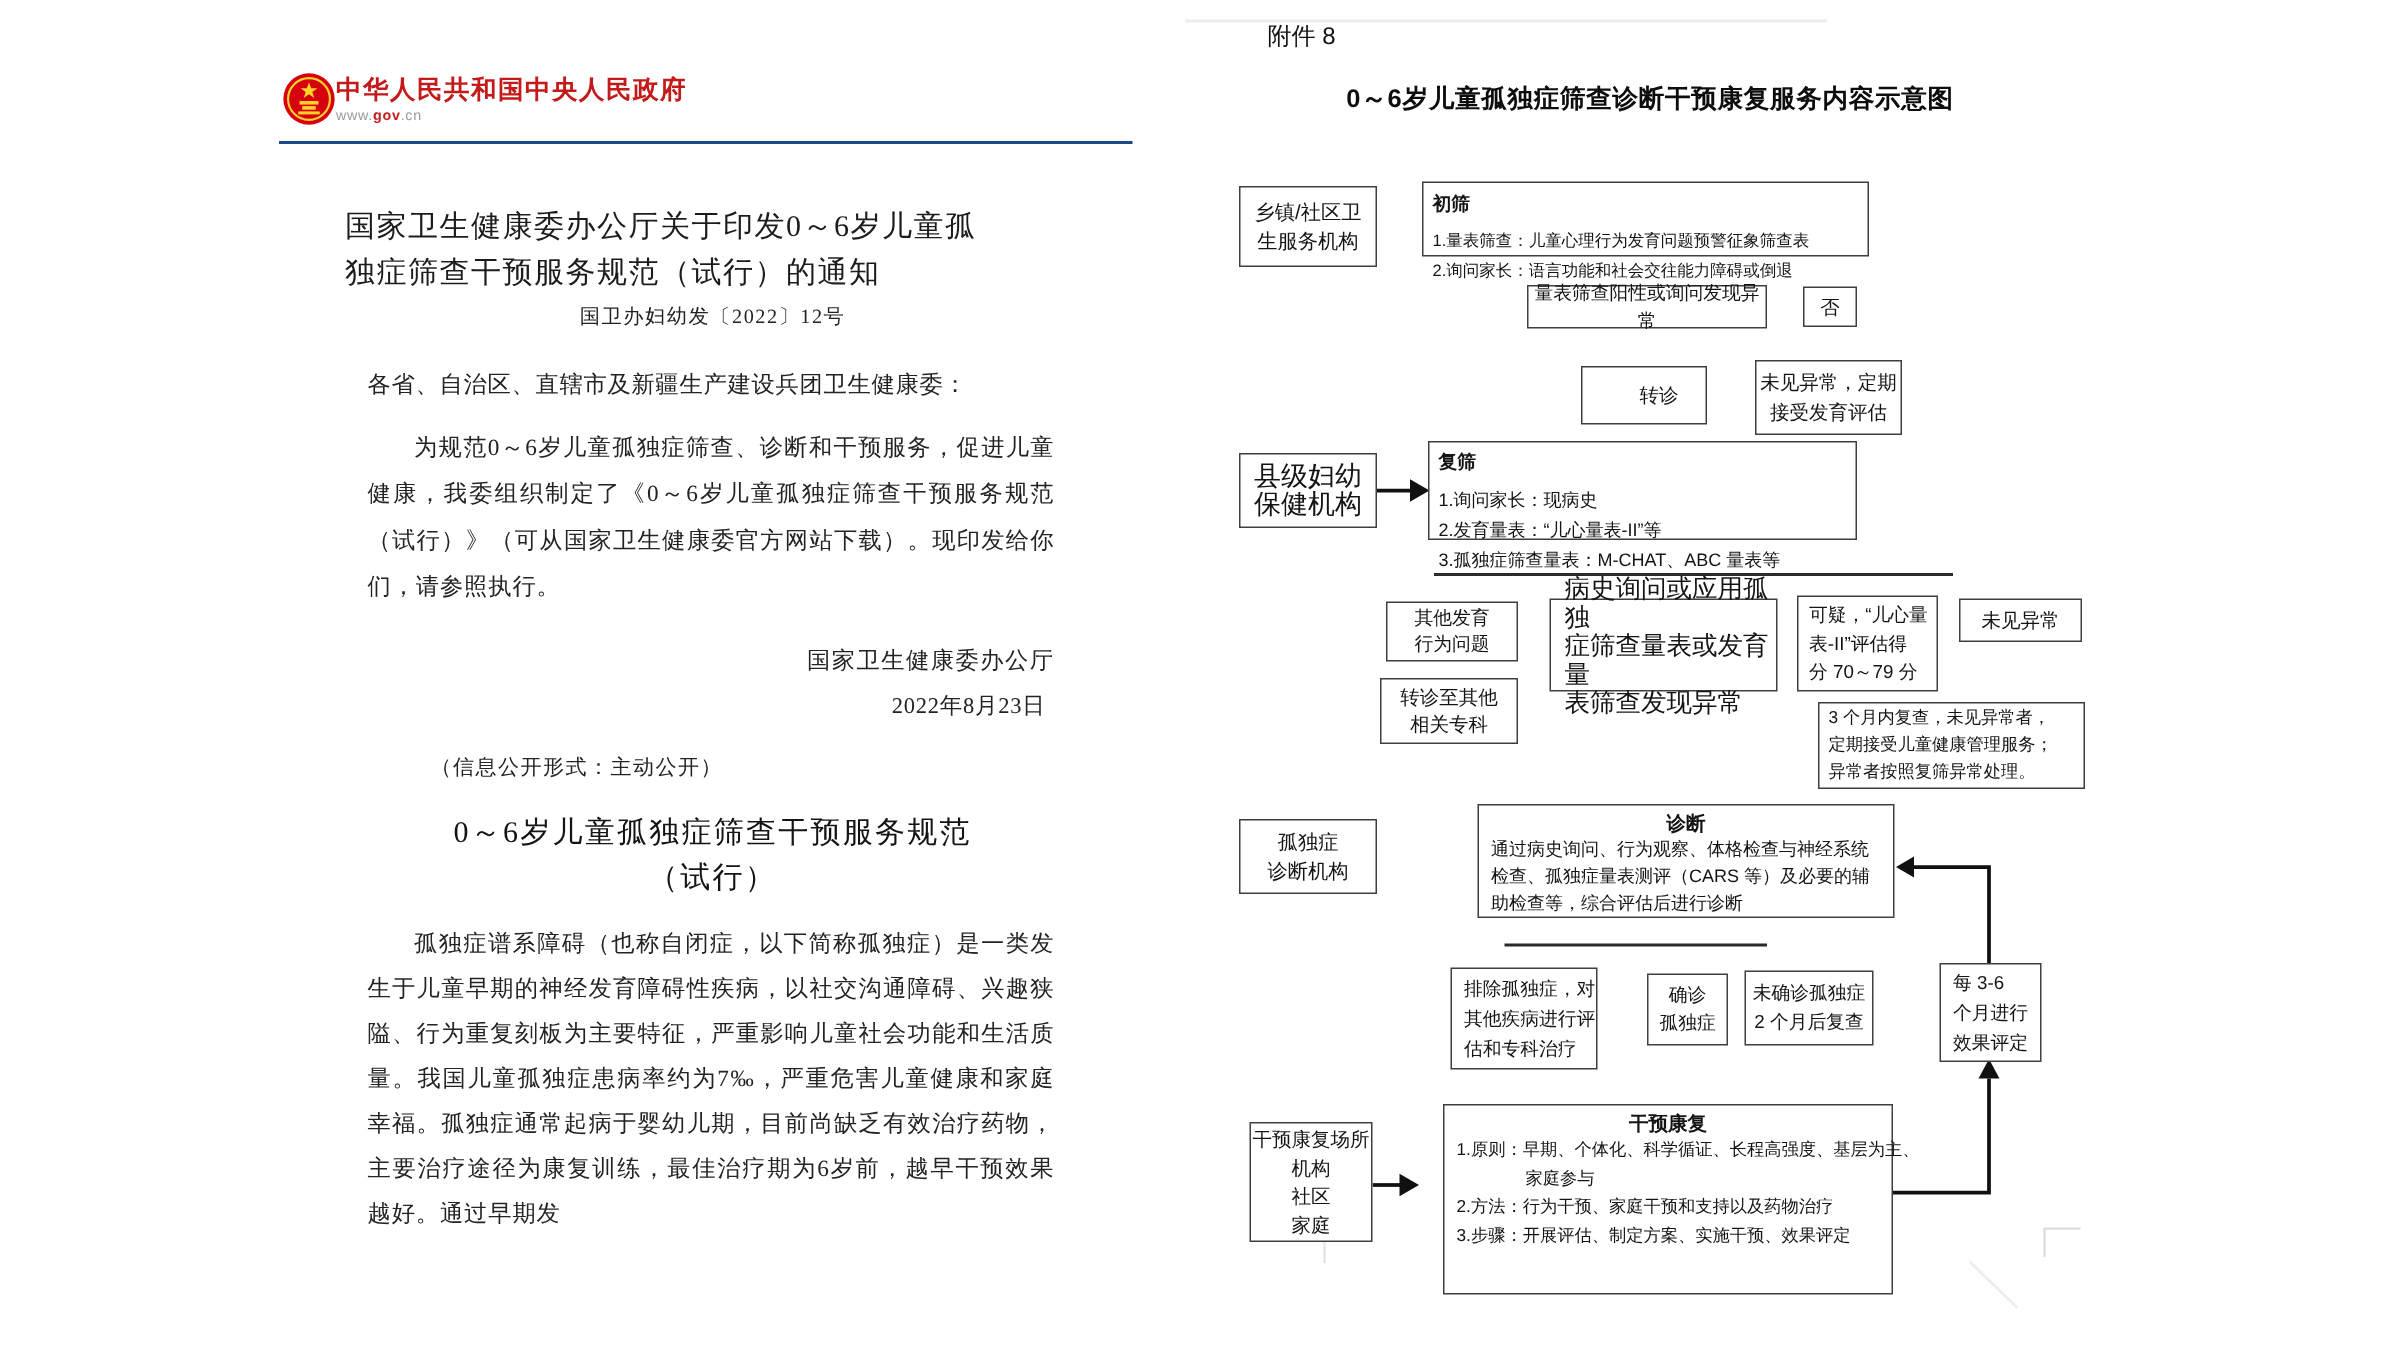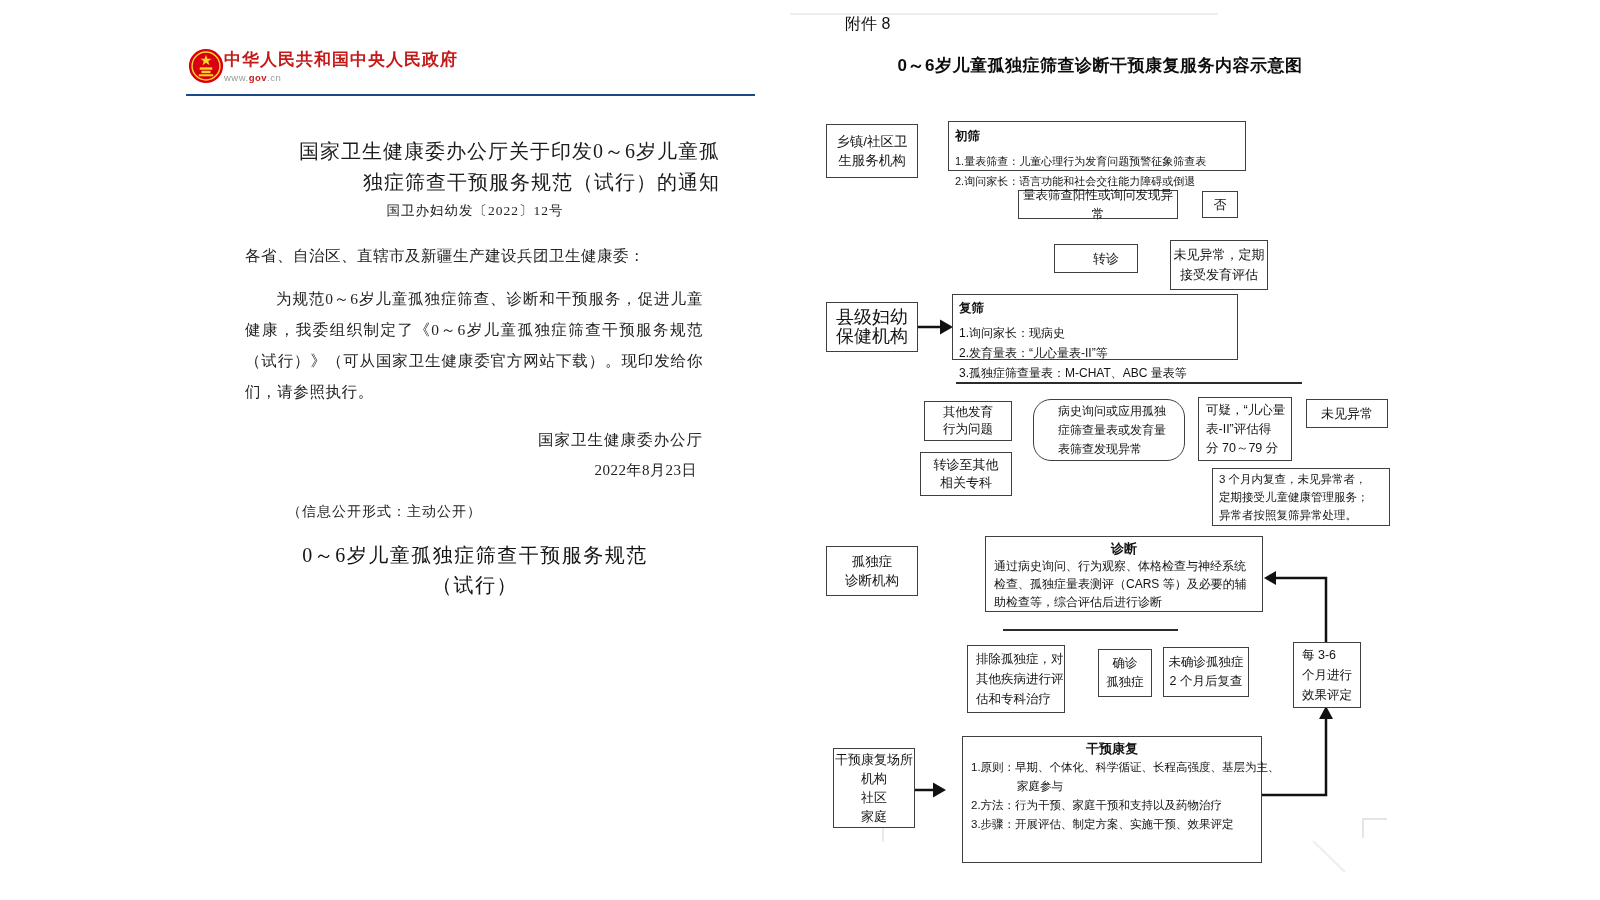--- a/index.html
+++ b/index.html
@@ -11,21 +11,21 @@
   .gov-header{position:absolute;left:188px;top:48px;display:flex;align-items:center;cursor:pointer;}
   .gov-emblem{width:36px;height:36px;flex:0 0 auto;}
   .gov-site-name{font-size:17px;font-weight:bold;color:#c41a1a;letter-spacing:1px;line-height:20px;}
   .gov-site-url{font-size:9.5px;color:#9a9a9a;margin-top:2px;letter-spacing:.5px;}
   .gov-site-url .gov-red{color:#c41a1a;font-weight:bold;}
   .header-rule{position:absolute;left:186px;top:94px;width:569px;height:2px;background:#1a4a86;}
 
   .doc{position:absolute;left:0;top:0;width:790px;height:900px;
        font-family:"Liberation Serif","DejaVu Serif",serif;color:#232323;}
   .doc-title{position:absolute;left:230px;top:136px;width:490px;margin:0;
-             font-size:20px;font-weight:400;line-height:31px;text-align:right;
+             font-size:20px;font-weight:400;line-height:31px;text-align:left;
              letter-spacing:1px;white-space:pre-line;color:#1c1c1c;}
   .doc-number{position:absolute;left:230px;top:202px;width:490px;text-align:center;
               font-size:13.5px;letter-spacing:1px;color:#222;}
   .salutation{position:absolute;left:245px;top:246px;width:470px;font-size:15.5px;letter-spacing:.5px;}
   .para{position:absolute;left:245px;width:458px;margin:0;font-size:15.5px;letter-spacing:.6px;
         line-height:31px;text-align:justify;text-indent:2em;}
   .para.p1{top:283px;}
   .para.p2{top:615px;line-height:30px;}
   .signer{position:absolute;left:245px;top:430px;width:458px;text-align:right;font-size:15.5px;letter-spacing:1px;}
   .sign-date{position:absolute;left:245px;top:461px;width:452px;text-align:right;font-size:15px;letter-spacing:.5px;}
@@ -78,20 +78,21 @@
       <h1 class="doc-title">国家卫生健康委办公厅关于印发0～6岁儿童孤
 独症筛查干预服务规范（试行）的通知</h1>
       <div class="doc-number">国卫办妇幼发〔2022〕12号</div>
       <div class="salutation">各省、自治区、直辖市及新疆生产建设兵团卫生健康委：</div>
       <p class="para p1">为规范0～6岁儿童孤独症筛查、诊断和干预服务，促进儿童健康，我委组织制定了《0～6岁儿童孤独症筛查干预服务规范（试行）》（可从国家卫生健康委官方网站下载）。现印发给你们，请参照执行。</p>
       <div class="signer">国家卫生健康委办公厅</div>
       <div class="sign-date">2022年8月23日</div>
       <div class="disclosure">（信息公开形式：主动公开）</div>
       <h2 class="subdoc-title">0～6岁儿童孤独症筛查干预服务规范
 （试行）</h2>
+      <p class="para p2">孤独症谱系障碍（也称自闭症，以下简称孤独症）是一类发生于儿童早期的神经发育障碍性疾病，以社交沟通障碍、兴趣狭隘、行为重复刻板为主要特征，严重影响儿童社会功能和生活质量。我国儿童孤独症患病率约为7‰，严重危害儿童健康和家庭幸福。孤独症通常起病于婴幼儿期，目前尚缺乏有效治疗药物，主要治疗途径为康复训练，最佳治疗期为6岁前，越早干预效果越好。通过早期发</p>
     </div>
   </div>
 
   <div class="page-right">
 
     <svg class="connectors" viewBox="0 0 620 900">
 
       <line x1="0" y1="14" x2="428" y2="14" stroke="#ededed" stroke-width="2"></line>
 
       <line x1="128" y1="327" x2="151" y2="327" stroke="#111" stroke-width="2.5"></line>
@@ -124,38 +125,38 @@
       <span class="fc-label" style="font-size:12.5px;">初筛</span>
       <span class="fc-lines">
         <span class="nw">1.量表筛查：儿童心理行为发育问题预警征象筛查表</span>
         <span class="nw">2.询问家长：语言功能和社会交往能力障碍或倒退</span>
       </span>
     </div>
 
     <div class="fc-box" style="left:228px;top:190px;width:160px;height:29px;font-size:12.5px;">量表筛查阳性或询问发现异常</div>
     <div class="fc-box" style="left:412px;top:191px;width:36px;height:27px;">否</div>
 
-    <div class="fc-box" style="left:264px;top:244px;width:84px;height:29px;padding-left:20px;">转诊</div>
+    <div class="fc-box" style="left:264px;top:244px;width:84px;height:39px;padding-left:20px;">转诊</div>
     <div class="fc-box" style="left:380px;top:240px;width:98px;height:50px;line-height:20px;">未见异常，定期
 接受发育评估</div>
 
     <div class="fc-box" style="left:36px;top:302px;width:92px;height:50px;font-size:18px;">县级妇幼
 保健机构</div>
     <div class="fc-box fc-compound" style="left:162px;top:294px;width:286px;height:66px;padding:3px 6px;font-size:12px;line-height:20px;gap:5px;">
       <span class="fc-label" style="font-size:12.5px;">复筛</span>
       <span class="fc-lines">
         <span class="nw">1.询问家长：现病史</span>
         <span class="nw">2.发育量表：“儿心量表-II”等</span>
         <span class="nw">3.孤独症筛查量表：M-CHAT、ABC 量表等</span>
       </span>
     </div>
 
     <div class="fc-box" style="left:134px;top:401px;width:88px;height:40px;font-size:12.5px;line-height:17px;">其他发育
 行为问题</div>
-    <div class="fc-box left" style="left:243px;top:399px;width:152px;height:62px;font-size:12px;padding-left:24px;border-radius:18px;">病史询问或应用孤独
+    <div class="fc-box left" style="left:243px;top:399px;width:152px;height:62px;font-size:17px;padding-left:9px;">病史询问或应用孤独
 症筛查量表或发育量
 表筛查发现异常</div>
     <div class="fc-box left" style="left:408px;top:397px;width:94px;height:64px;font-size:12.5px;padding-left:7px;">可疑，“儿心量
 表-II”评估得
 分 70～79 分</div>
     <div class="fc-box" style="left:516px;top:399px;width:82px;height:29px;">未见异常</div>
 
     <div class="fc-box" style="left:130px;top:452px;width:92px;height:44px;line-height:18px;">转诊至其他
 相关专科</div>
     <div class="fc-box left" style="left:422px;top:468px;width:178px;height:58px;font-size:11.5px;line-height:18px;padding-left:6px;">3 个月内复查，未见异常者，

